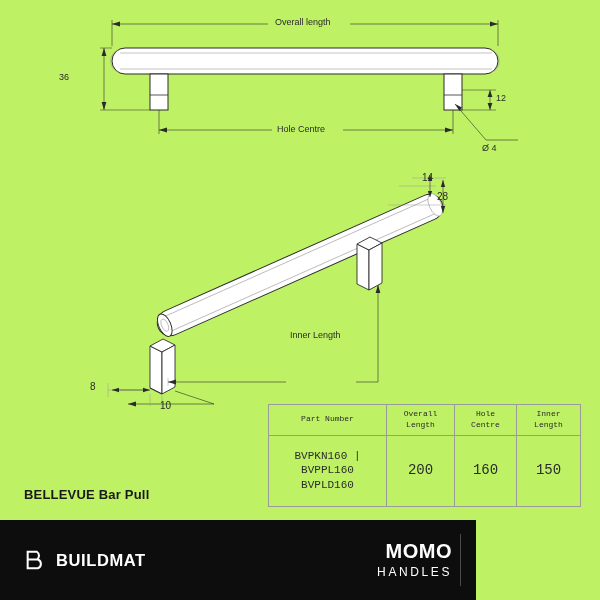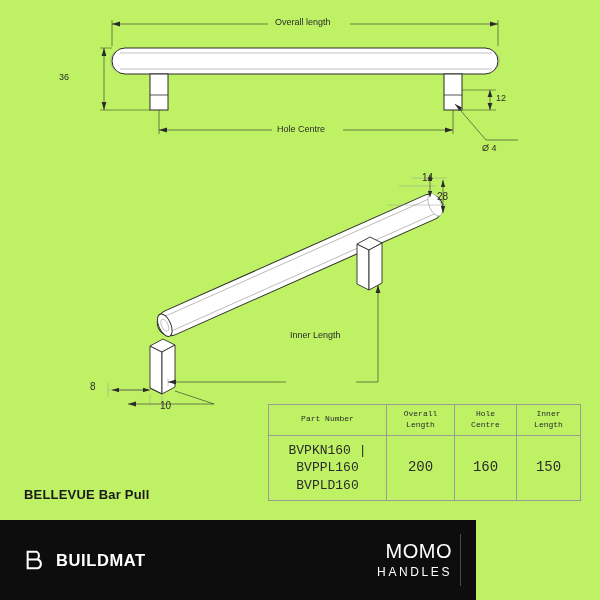--- a/index.html
+++ b/index.html
@@ -53,21 +53,21 @@
   }
   .spec-table th, .spec-table td {
     border: 1px solid #9a9a9a;
     padding: 4px 5px;
     text-align: center;
     font-weight: normal;
     line-height: 1.35;
     font-family: Liberation Mono, monospace;
   }
   .spec-table th { font-size: 8px; color: #2b2b2b; }
-  .spec-table td.partno { font-size: 13px; white-space: pre-line; padding: 6px 6px; }
+  .spec-table td.partno { font-size: 11px; white-space: pre-line; padding: 13px 6px; }
   .spec-table td.num { font-size: 14px; }
 
   
   .footer {
     position: absolute;
     left: 0; top: 520px;
     width: 476px; height: 80px;
     background: #0d0d0d;
     display: flex;
     align-items: center;
@@ -98,21 +98,21 @@
   }
   .brand-right {
     position: absolute;
     right: 24px; top: 50%;
     transform: translateY(-50%);
     text-align: right;
   }
   .brand-right .momo {
     color: #ffffff;
     font-size: 20px;
-    font-weight: normal;
+    font-weight: bold;
     letter-spacing: 0.5px;
     line-height: 1;
   }
   .brand-right .handles {
     color: #ffffff;
     font-size: 12px;
     letter-spacing: 2.6px;
     margin-top: 4px;
   }
 </style>

